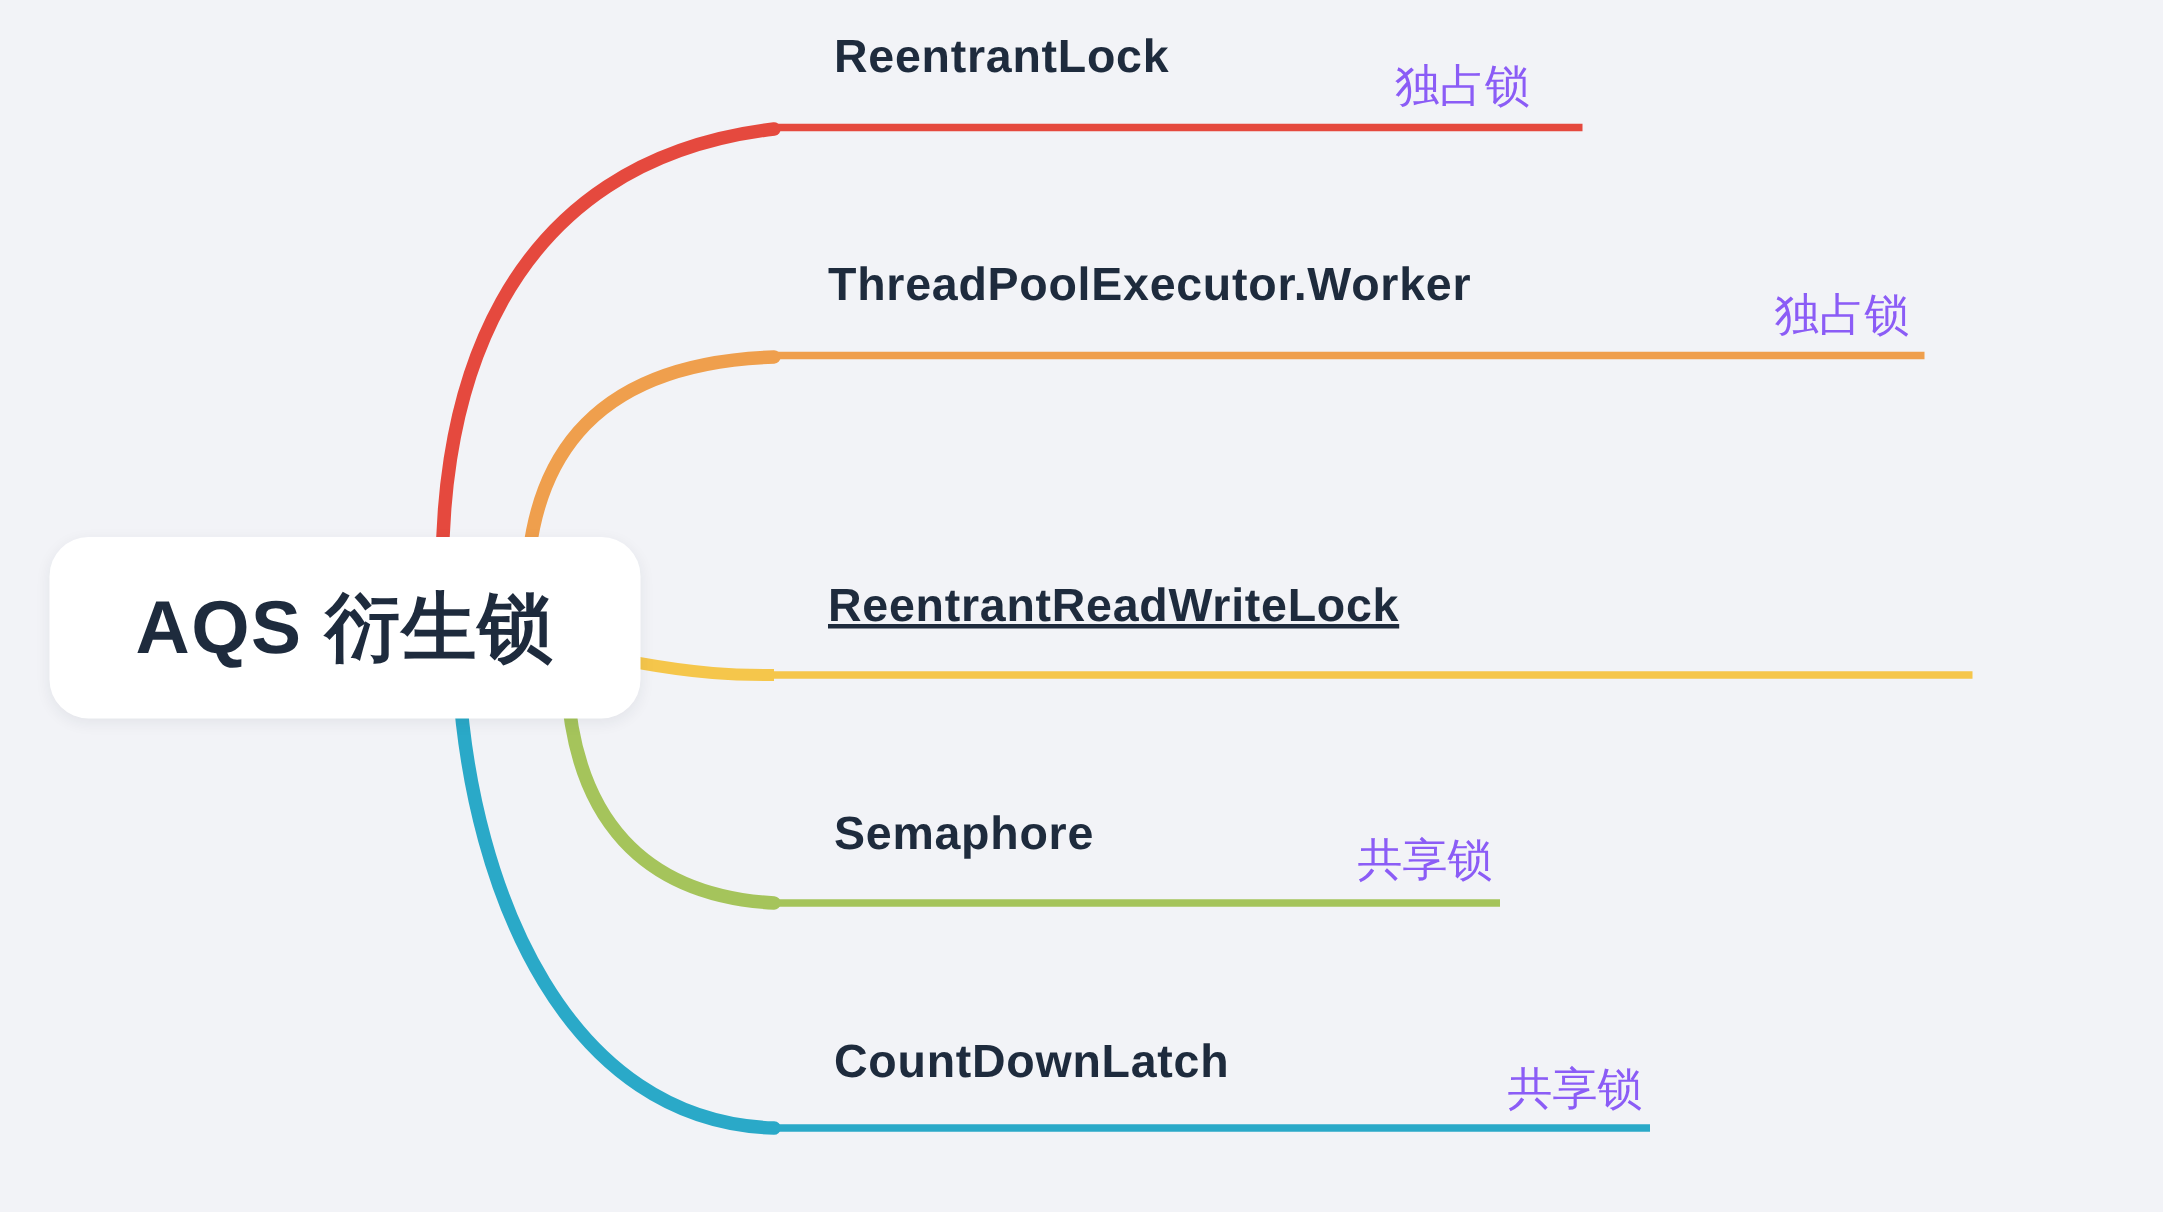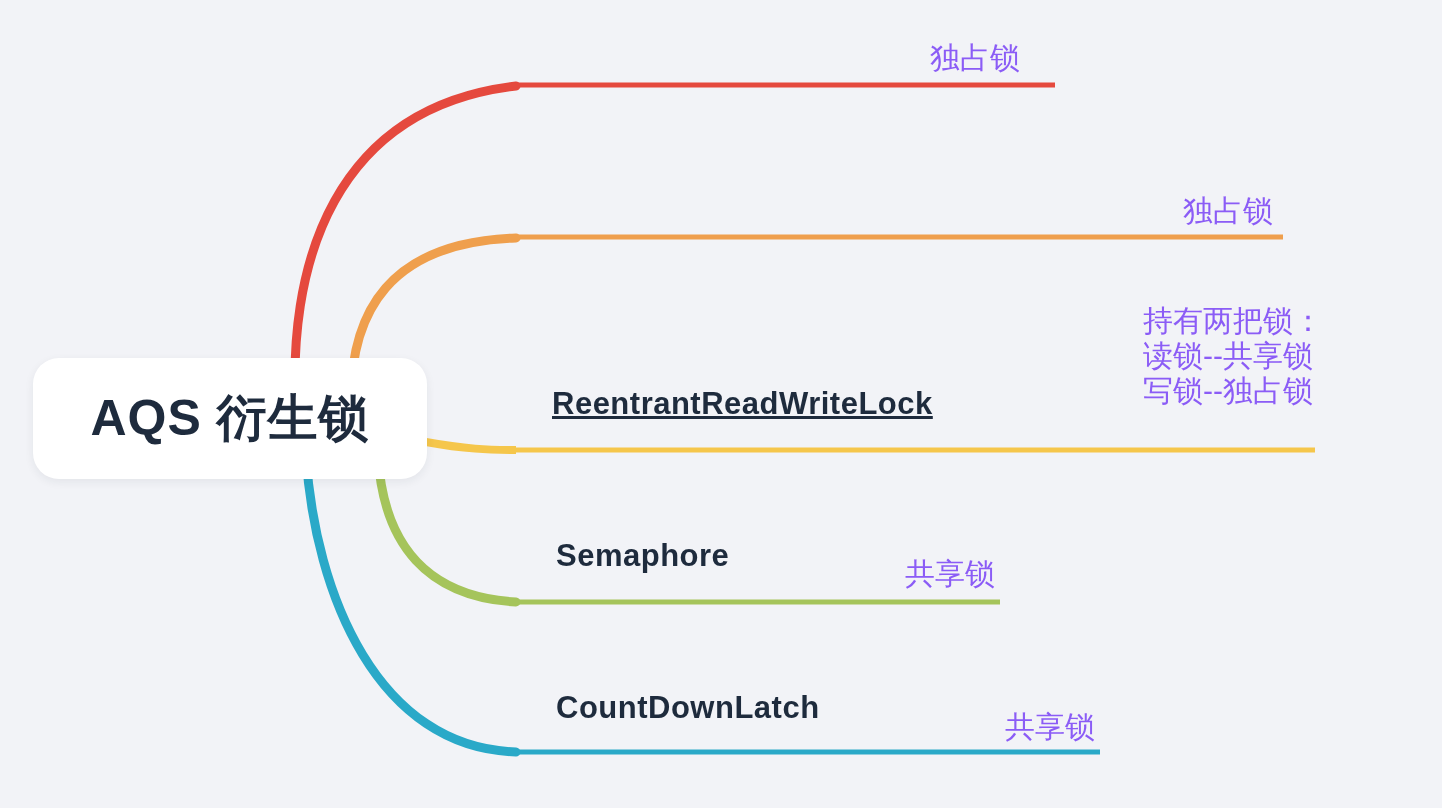--- a/index.html
+++ b/index.html
@@ -101,28 +101,27 @@
     <path d="M 512 602 H 1000" fill="none" stroke-width="5" stroke-linecap="butt" stroke="#a5c45b"></path>
 
     <path d="M 306 455 C 315 595 378 748 516 752" fill="none" stroke-width="9" stroke-linecap="round" stroke="#2aa9c8"></path>
     <path d="M 512 752 H 1100" fill="none" stroke-width="5" stroke-linecap="butt" stroke="#2aa9c8"></path>
   </svg>
 
   <div class="root-node">
     <span class="root-title">AQS 衍生锁</span>
   </div>
 
+  <div class="branch-label label-b1">ReentrantLock</div>
   <div class="branch-note note-b1">独占锁</div>
 
+  <div class="branch-label label-b2">ThreadPoolExecutor.Worker</div>
   <div class="branch-note note-b2">独占锁</div>
 
   <div class="branch-label label-b3">ReentrantReadWriteLock</div>
-  <div class="branch-note note-b3">持有两把锁：
-读锁--共享锁
-写锁--独占锁</div>
 
   <div class="branch-label label-b4">Semaphore</div>
   <div class="branch-note note-b4">共享锁</div>
 
   <div class="branch-label label-b5">CountDownLatch</div>
   <div class="branch-note note-b5">共享锁</div>
 
 
 </div>
 

